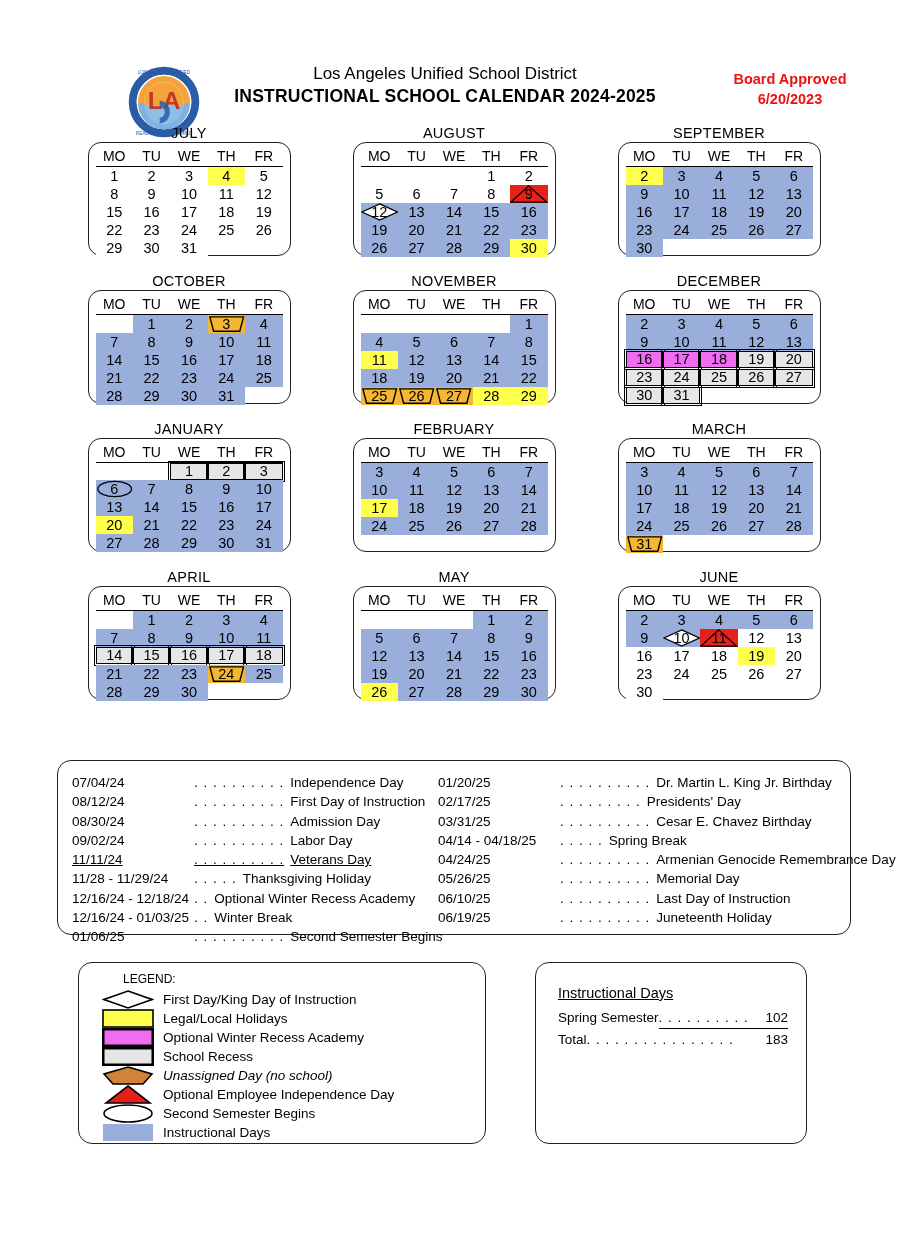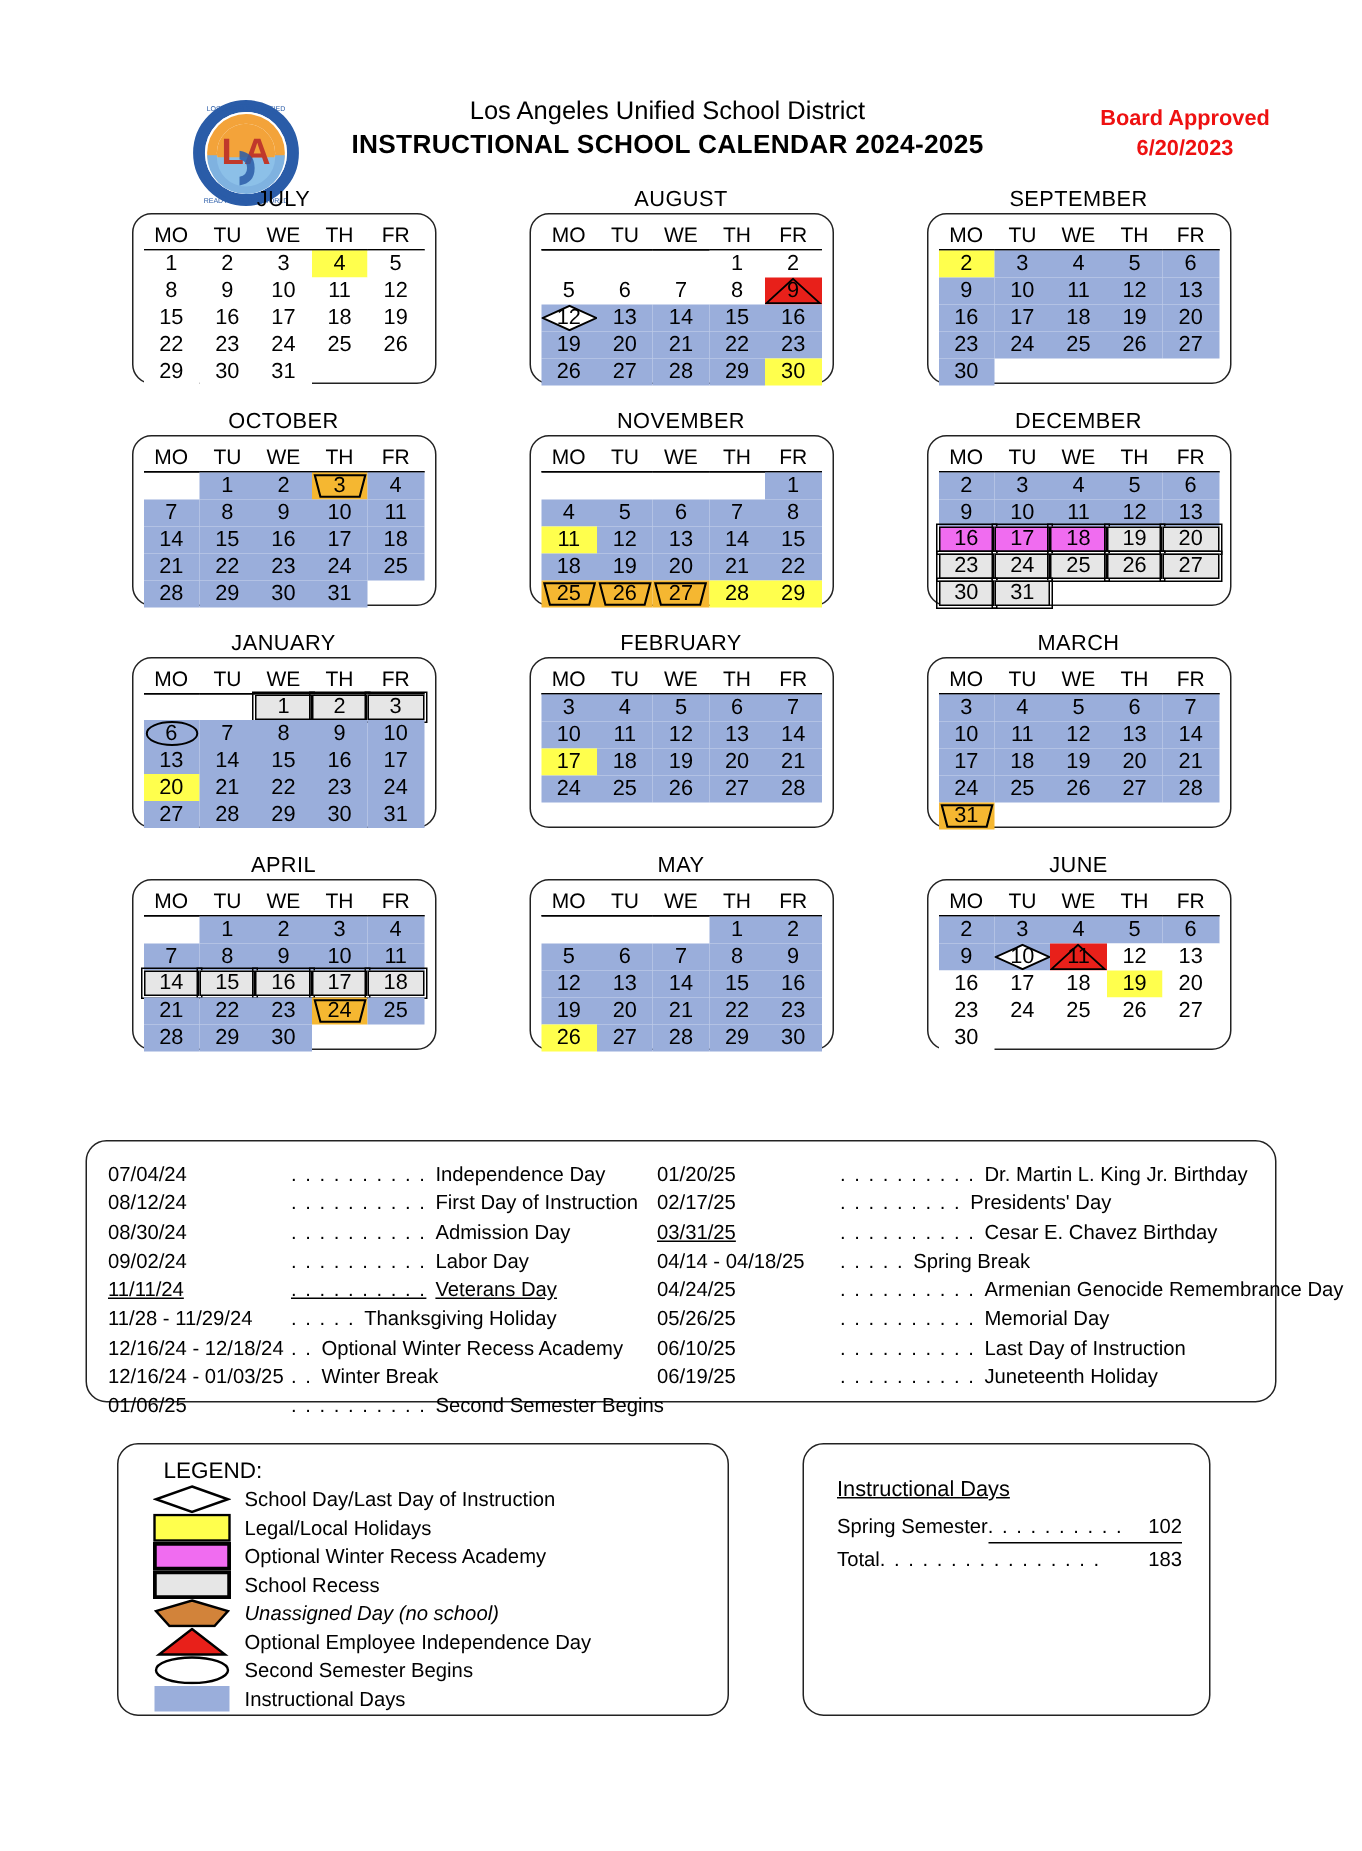--- a/index.html
+++ b/index.html
@@ -1350,21 +1350,21 @@
         <span style="min-width:122px;">01/20/25</span>
         <span style="flex:0 0 auto;letter-spacing:1px;margin-right:6px;">. . . . . . . . . .</span>
         <span>Dr. Martin L. King Jr. Birthday</span>
       </div>
       <div style="display: flex; font-size: 13.5px; line-height: 19.3px; white-space: nowrap;">
         <span style="min-width:122px;">02/17/25</span>
         <span style="flex:0 0 auto;letter-spacing:1px;margin-right:6px;">. . . . . . . . .</span>
         <span>Presidents' Day</span>
       </div>
       <div style="display: flex; font-size: 13.5px; line-height: 19.3px; white-space: nowrap;">
-        <span style="min-width:122px;text-decoration:underline;">03/31/25</span>
+        <span style="min-width:122px;">03/31/25</span>
         <span style="flex:0 0 auto;letter-spacing:1px;margin-right:6px;">. . . . . . . . . .</span>
         <span>Cesar E. Chavez Birthday</span>
       </div>
       <div style="display: flex; font-size: 13.5px; line-height: 19.3px; white-space: nowrap;">
         <span style="min-width:122px;">04/14 - 04/18/25</span>
         <span style="flex:0 0 auto;letter-spacing:1px;margin-right:6px;">. . . . .</span>
         <span>Spring Break</span>
       </div>
       <div style="display: flex; font-size: 13.5px; line-height: 19.3px; white-space: nowrap;">
         <span style="min-width:122px;">04/24/25</span>
@@ -1383,29 +1383,29 @@
       </div>
       <div style="display: flex; font-size: 13.5px; line-height: 19.3px; white-space: nowrap;">
         <span style="min-width:122px;">06/19/25</span>
         <span style="flex:0 0 auto;letter-spacing:1px;margin-right:6px;">. . . . . . . . . .</span>
         <span>Juneteenth Holiday</span>
       </div>
     </div>
 </div>
 
 <div id="legend-box" style="position:absolute;left:78px;top:962px;width:408px;height:182px;border:1.4px solid #222;border-radius:14px;">
-  <div style="position:absolute;left:30px;top:9px;font-size:15px;">LEGEND:</div>
+  <div style="position:absolute;left:44px;top:9px;font-size:12px;">LEGEND:</div>
   <div id="legend-items" style="position:absolute;left:14px;top:27px;width:380px;">
       <div style="display: flex; align-items: center; height: 19px;">
         <span style="width:70px;display:flex;justify-content:center;">
           <svg width="52" height="19" viewBox="0 0 52 19">
             <polygon points="26,1 50,9.5 26,18 2,9.5" fill="#fff" stroke="#000" stroke-width="1.6"></polygon>
           </svg>
         </span>
-        <span style="font-size:13.5px;">School Day/Last Day of Instruction</span>
+        <span style="font-size:13.5px;">First Day/King Day of Instruction</span>
       </div>
       <div style="display: flex; align-items: center; height: 19px;">
         <span style="width:70px;display:flex;justify-content:center;">
           <svg width="52" height="19" viewBox="0 0 52 19">
             <rect x="1" y="1" width="50" height="17" fill="#ffff4d" stroke="#000" stroke-width="1.6"></rect>
           </svg>
         </span>
         <span style="font-size:13.5px;">Legal/Local Holidays</span>
       </div>
       <div style="display: flex; align-items: center; height: 19px;">

